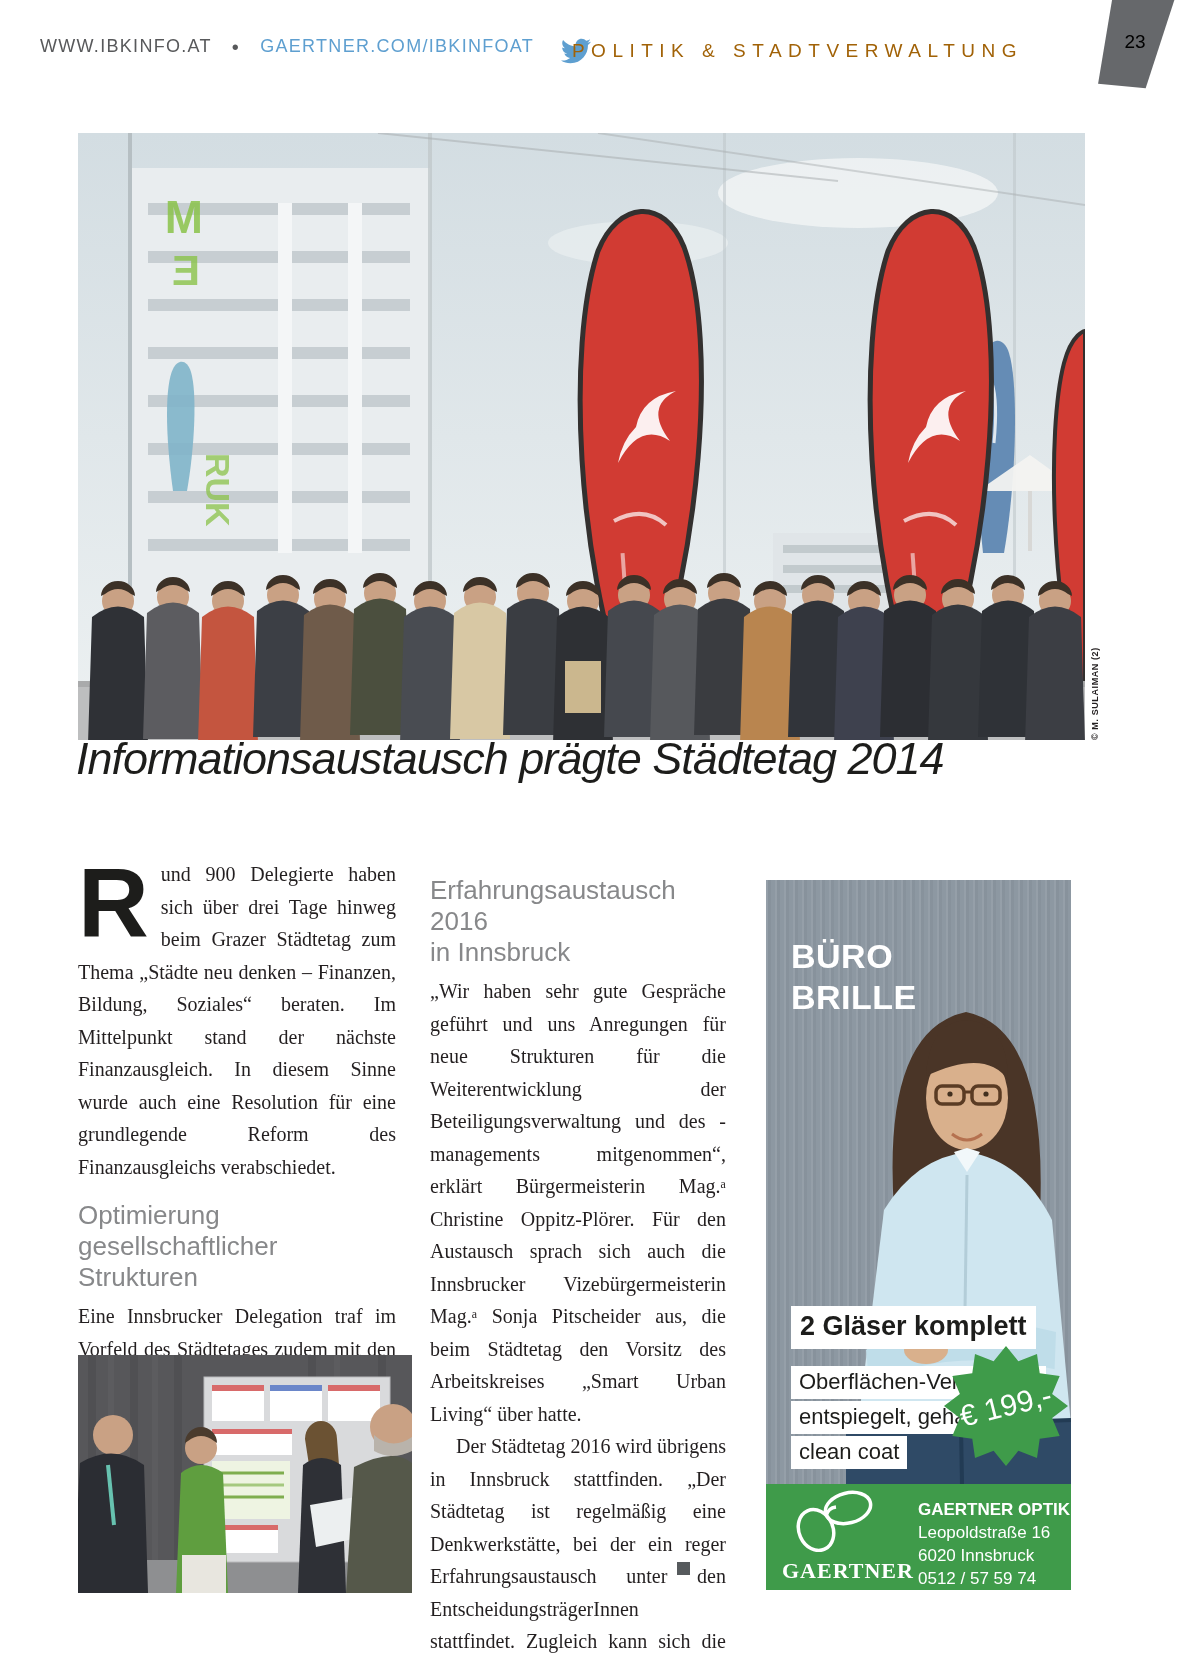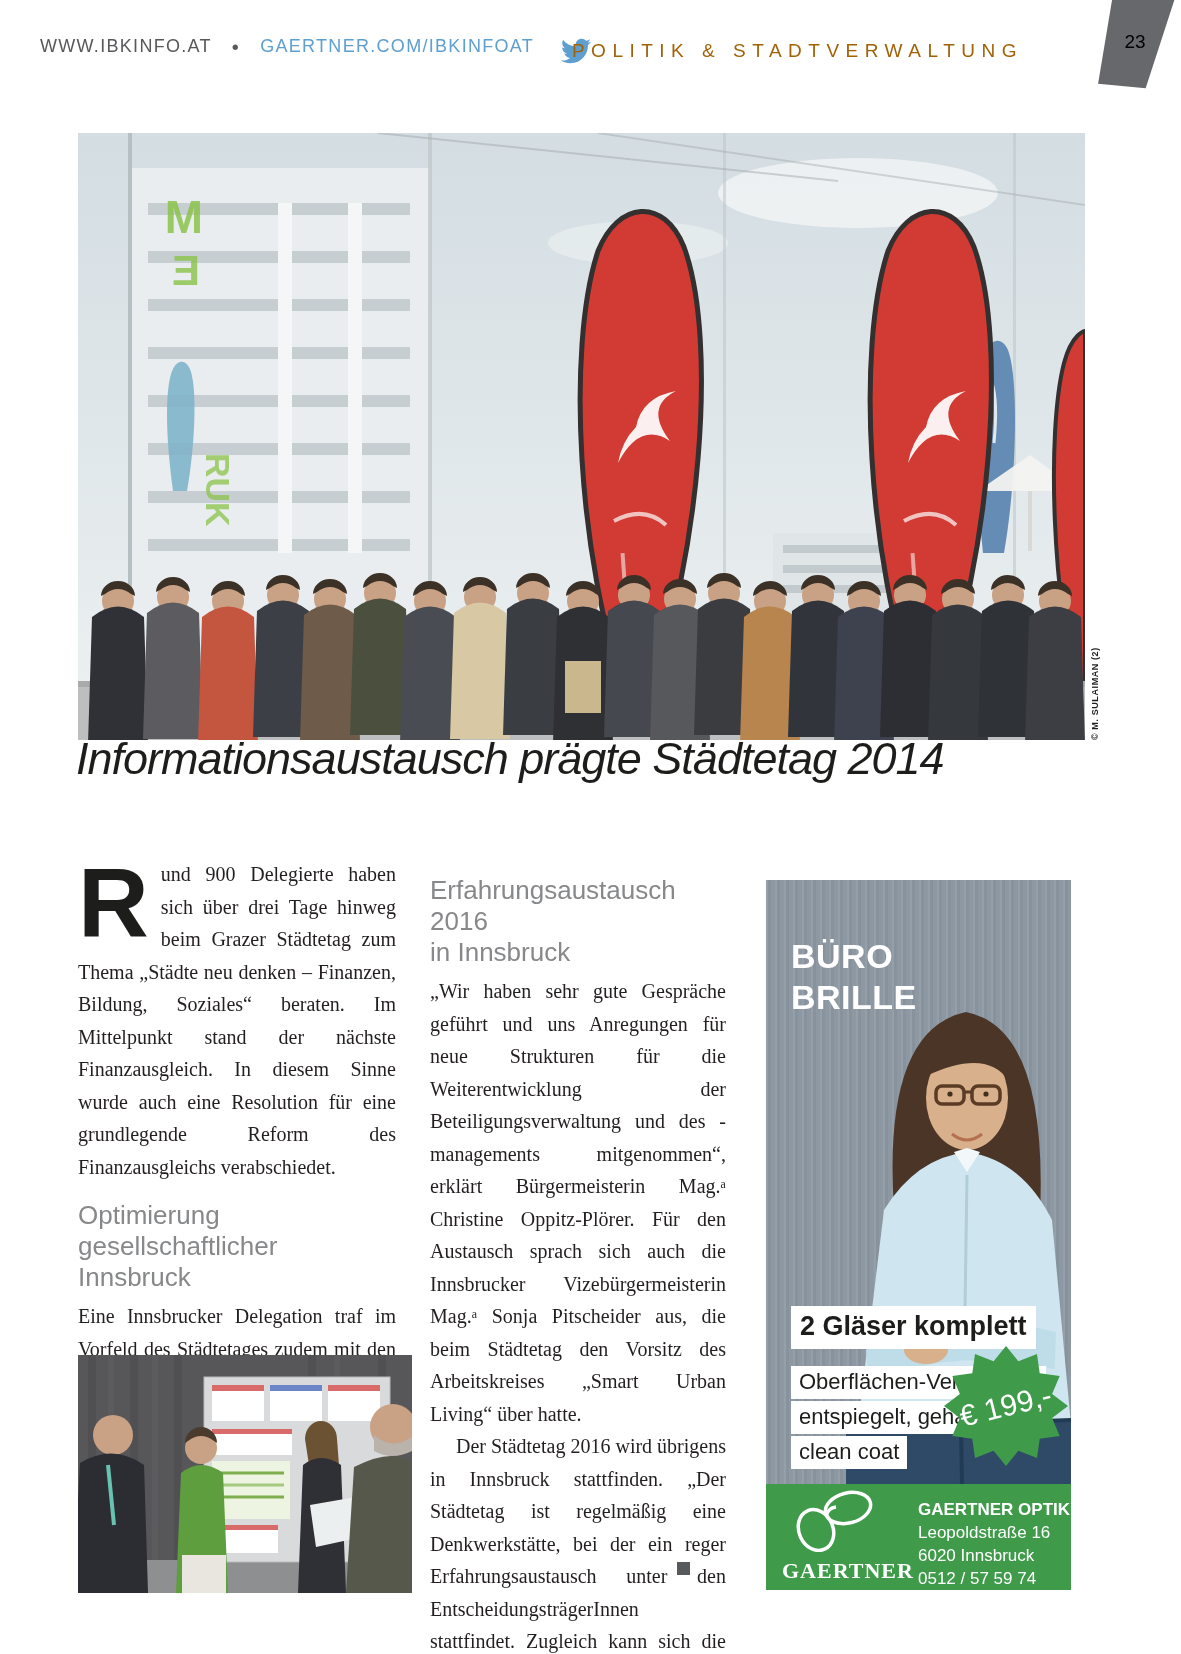--- a/index.html
+++ b/index.html
@@ -177,21 +177,21 @@
     </svg>
   </figure>
   <div class="photo-credit">© M. SULAIMAN (2)</div>
 
   <h1 class="headline">Informationsaustausch prägte Städtetag 2014</h1>
 
   <div class="col col-left">
     <p><span class="dropcap">R</span><span>und 900 Delegierte haben sich über drei Tage hinweg beim Grazer Städtetag zum Thema „Städte neu denken – Finanzen, Bildung, Soziales“ beraten. Im Mittelpunkt stand der nächste Finanzausgleich. In diesem Sinne wurde auch eine Resolution für eine grundlegende Reform des Finanzausgleichs verabschiedet.</span></p>
     <div class="subhead">
       <span style="display:block">Optimierung</span>
-      <span style="display:block">gesellschaftlicher Innsbruck</span>
+      <span style="display:block">gesellschaftlicher Strukturen</span>
     </div>
     <p>Eine Innsbrucker Delegation traf im Vorfeld des Städtetages zudem mit den Spitzen der Stadt Graz zusammen. Hintergrund war ein Erfahrungsaustausch hinsichtlich des Beteiligungsmanagements. Die Optimierung der</p>
   </div>
 
   <div class="col col-mid">
     <div class="subhead">
       <span style="display:block">Erfahrungsaustausch 2016</span>
       <span style="display:block">in Innsbruck</span>
     </div>
     <p>„Wir haben sehr gute Gespräche geführt und uns Anregungen für neue Strukturen für die Weiterentwicklung der Beteiligungsverwaltung und des -managements mitgenommen“, erklärt Bürgermeisterin Mag.ᵃ Christine Oppitz-Plörer. Für den Austausch sprach sich auch die Innsbrucker Vizebürgermeisterin Mag.ᵃ Sonja Pitscheider aus, die beim Städtetag den Vorsitz des Arbeitskreises „Smart Urban Living“ über hatte.</p>

